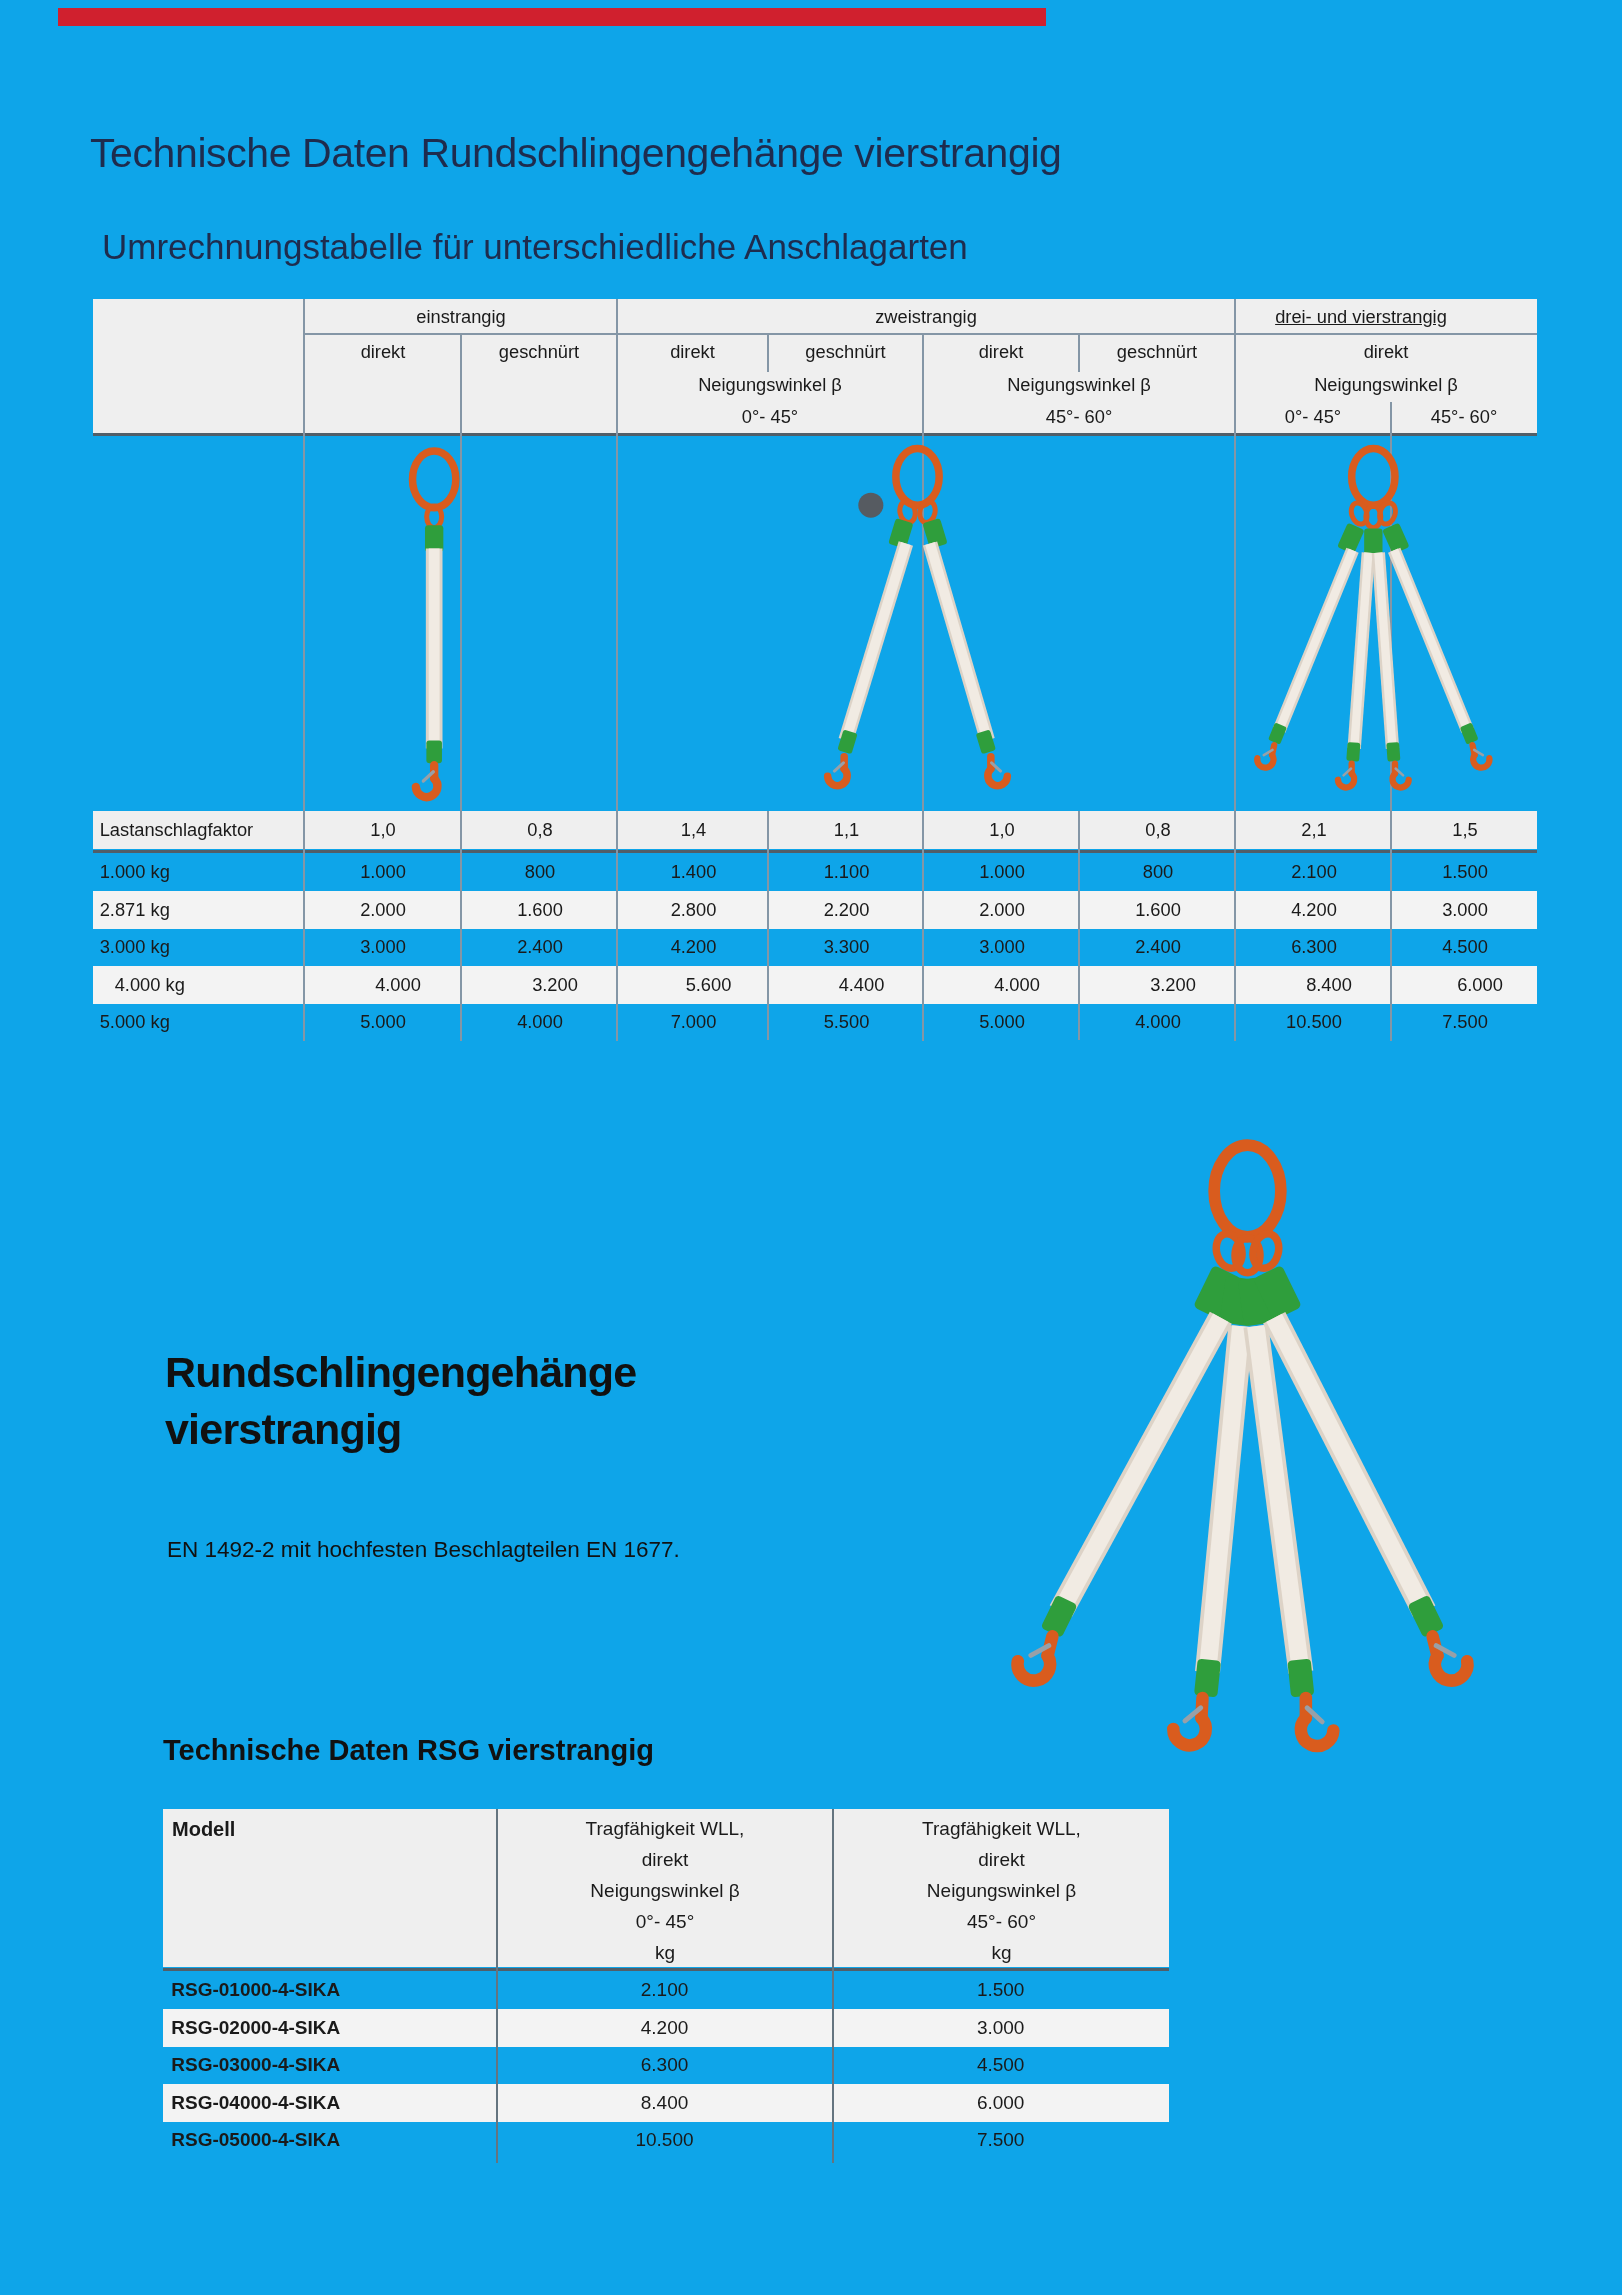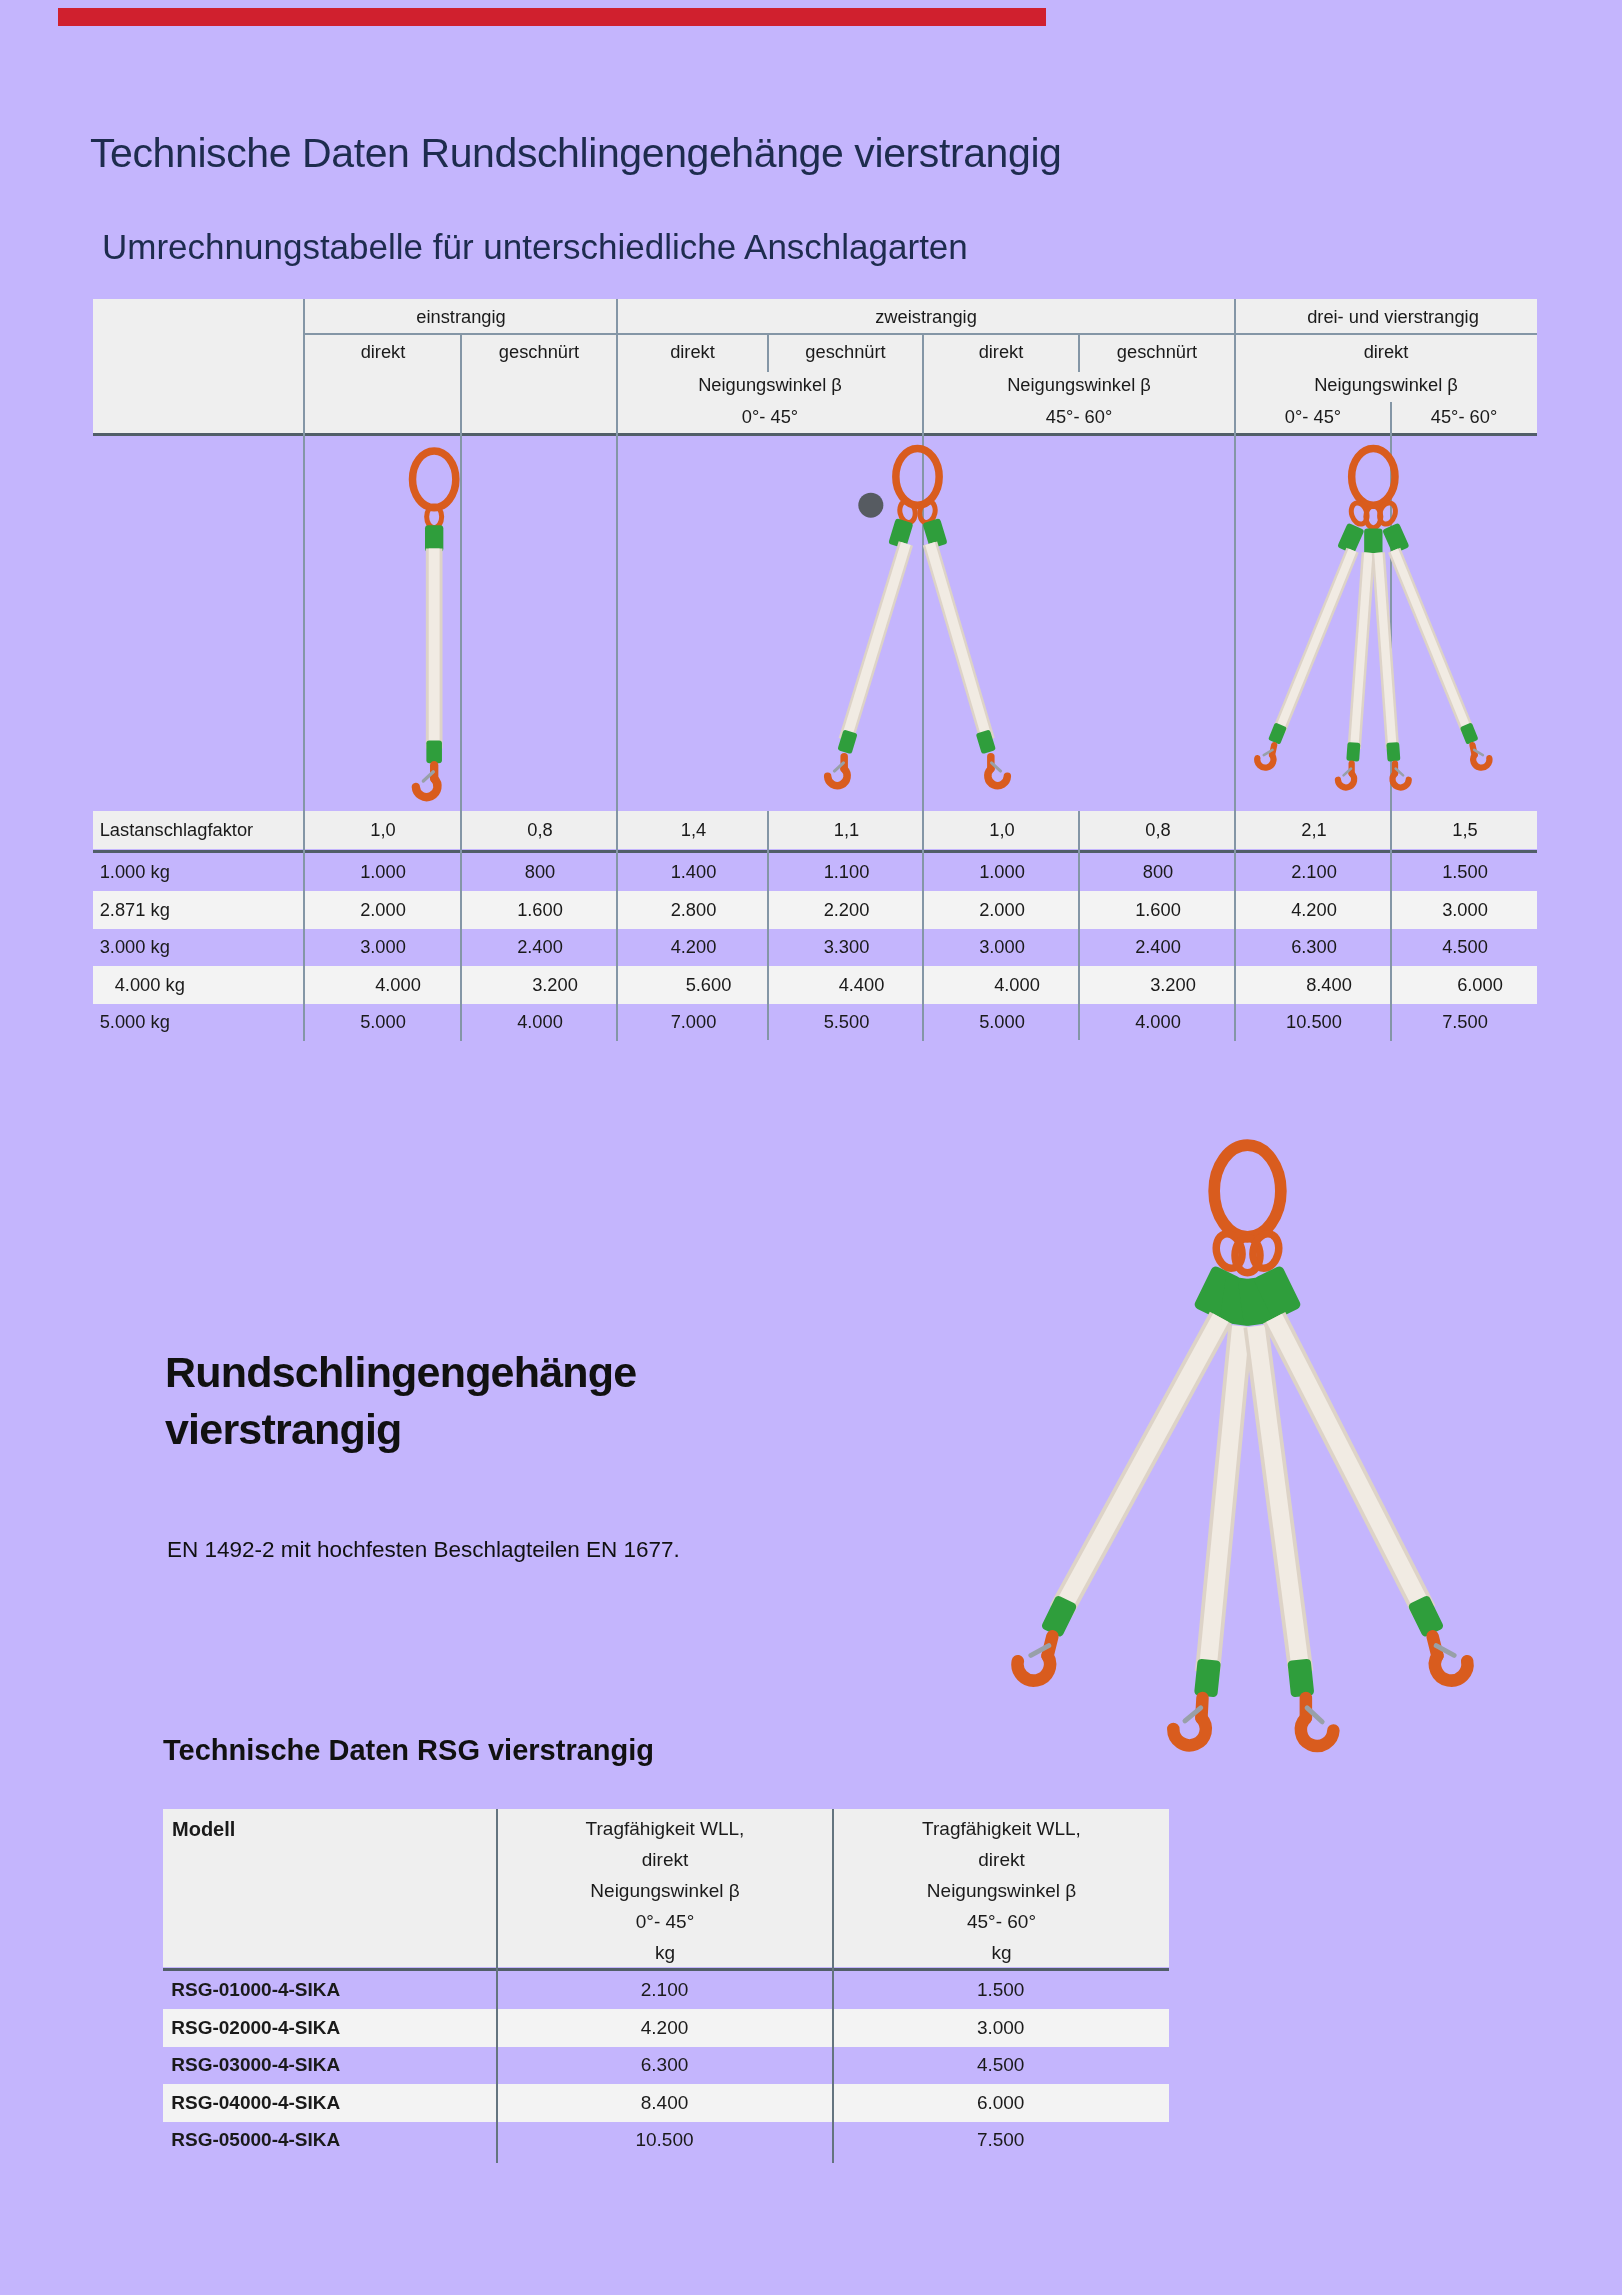--- a/index.html
+++ b/index.html
@@ -1,16 +1,16 @@
 <!DOCTYPE html>
 <html style="font-size:13.3px"><head>
 <meta charset="utf-8">
 <style>
   html,body{margin:0;padding:0;background:#fff;}
-  #page{position:relative;width:1623px;height:2295px;background:#c4b5fd;overflow:hidden;
+  #page{position:relative;width:1623px;height:2295px;background:#0ea5e9;overflow:hidden;
         font-family:"Liberation Sans","DejaVu Sans",sans-serif;color:#1a1a1a;}
   .abs{position:absolute;}
   .navy{color:#1e2c4e;}
   h1,h2,h3{margin:0;font-weight:400;}
   
   .band{position:absolute;background:#efefef;}
   .altband{position:absolute;background:#f3f3f3;}
   .vline{position:absolute;width:1.7px;background:#8496a6;}
   .hline{position:absolute;height:1.7px;background:#8496a6;}
   .thickline{position:absolute;height:3.3px;background:#515e68;}
@@ -45,21 +45,21 @@
 
   <div>
 
     <div class="band" style="left:93px;top:299px;width:1444px;height:134px;"></div>
     <div class="band" style="left:93px;top:811px;width:1444px;height:38px;"></div>
     <div class="altband" style="left:93px;top:891px;width:1444px;height:38px;"></div>
     <div class="altband" style="left:93px;top:966px;width:1444px;height:38px;"></div>
 
     <div class="hcell" style="left:304px;top:299px;width:314px;line-height:35px;">einstrangig</div>
     <div class="hcell" style="left:617px;top:299px;width:618px;line-height:35px;">zweistrangig</div>
-    <div class="hcell" style="left:1235px;top:299px;width:316px;line-height:35px;">drei- und vierstrangig</div>
+    <div class="hcell" style="left:1203px;top:299px;width:316px;line-height:35px;text-decoration:underline;">drei- und vierstrangig</div>
 
     <div class="hcell" style="left:304px;top:335px;width:158px;line-height:33px;">direkt</div>
     <div class="hcell" style="left:461px;top:335px;width:156px;line-height:33px;">geschnürt</div>
     <div class="hcell" style="left:617px;top:335px;width:151px;line-height:33px;">direkt</div>
     <div class="hcell" style="left:768px;top:335px;width:155px;line-height:33px;">geschnürt</div>
     <div class="hcell" style="left:923px;top:335px;width:156px;line-height:33px;">direkt</div>
     <div class="hcell" style="left:1079px;top:335px;width:156px;line-height:33px;">geschnürt</div>
     <div class="hcell" style="left:1235px;top:335px;width:302px;line-height:33px;">direkt</div>
 
     <div class="hcell" style="left:617px;top:369px;width:306px;line-height:32px;">Neigungswinkel β</div>

